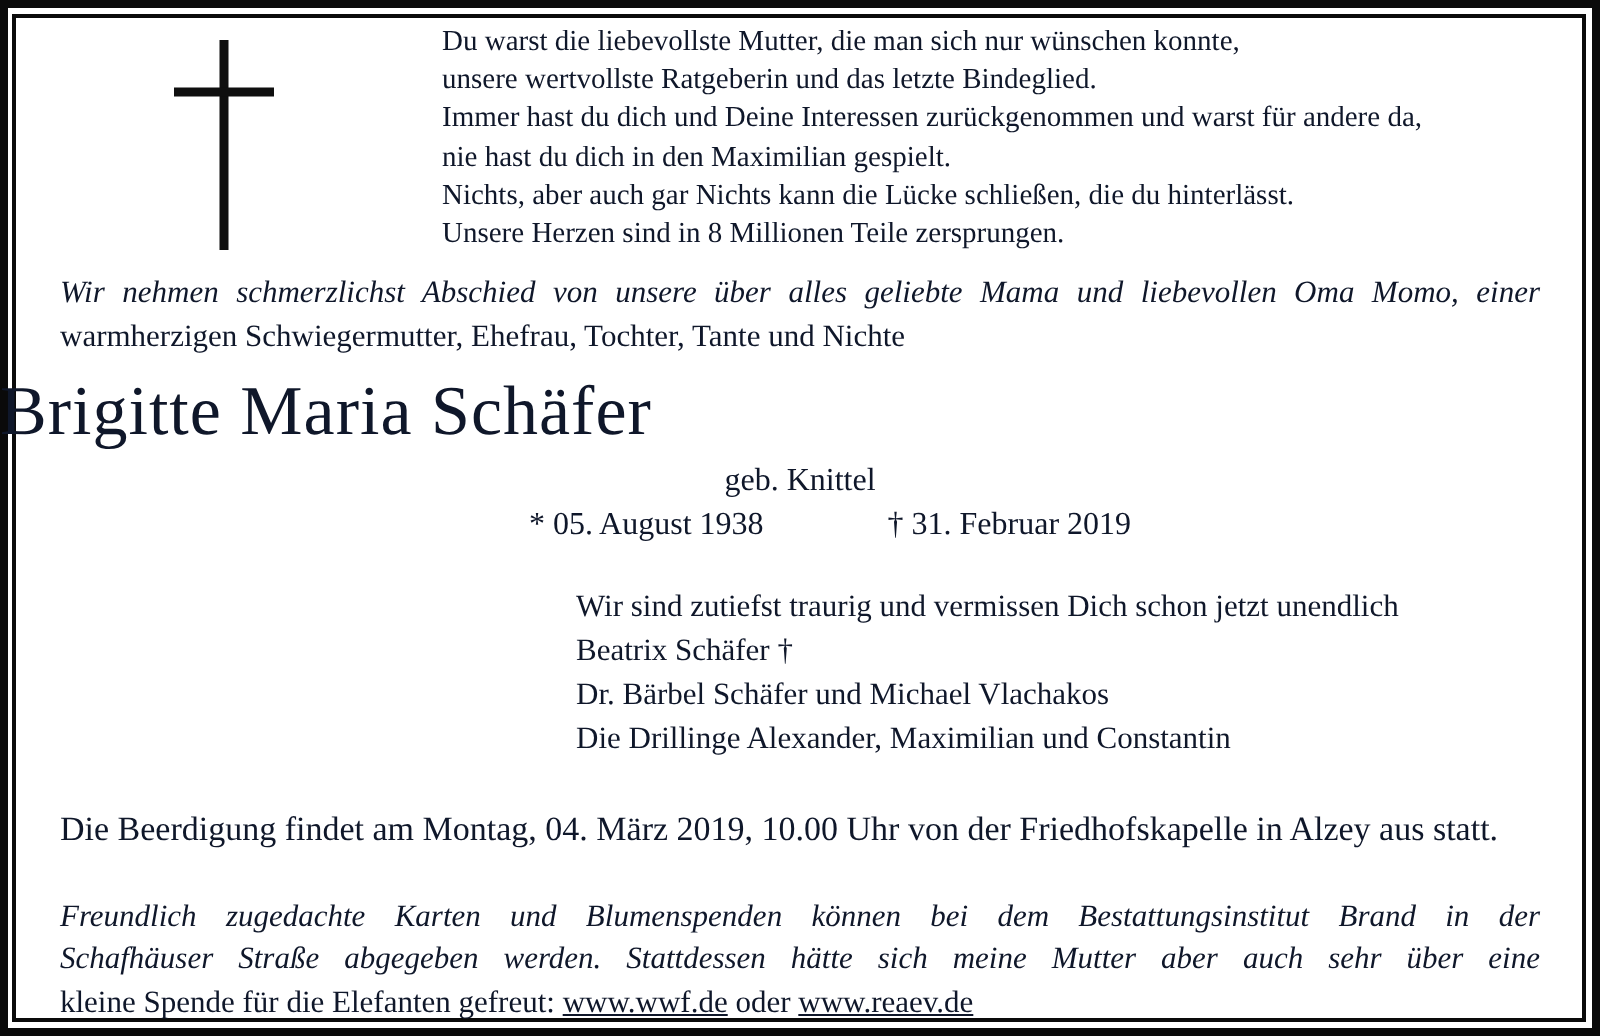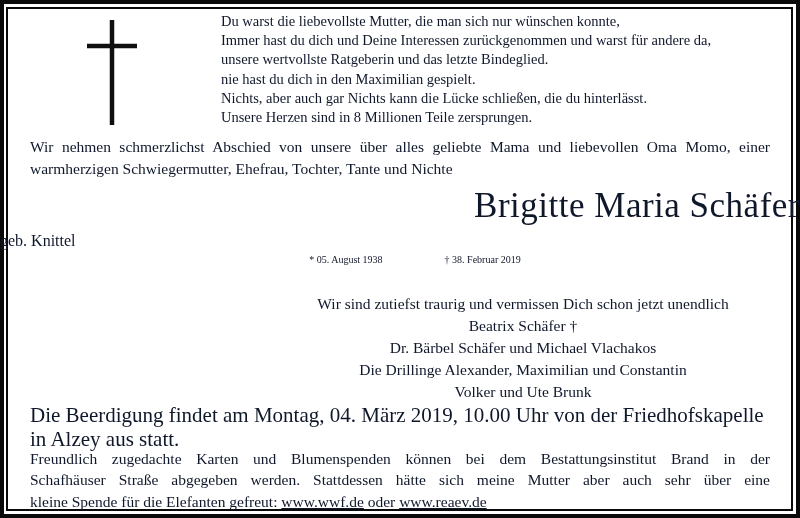--- a/index.html
+++ b/index.html
@@ -11,75 +11,74 @@
   }
   .frame-outer { position:absolute; inset:0; border:4px solid #0a0a0a; pointer-events:none; }
   .frame-inner { position:absolute; top:7px; left:6px; right:7px; bottom:7px; border:2px solid #0a0a0a; pointer-events:none; }
 
   .cross { position:absolute; left:86px; top:19px; width:52px; height:108px; }
 
   .epitaph { position:absolute; left:221px; top:12px; width:540px; font-size:14.5px; line-height:19.2px; }
 
   .intro { position:absolute; left:30px; right:30px; top:136px; font-size:15.5px; line-height:21.5px; }
 
-  .jline { text-align:justify; text-align-last:justify; }
+  .jline { text-align:justify; text-align-last:justify;font-style:italic; }
 
-  .name   { position:absolute; left:0; right:0; top:186px; text-align:right; font-size:35px; letter-spacing:0.5px; }
-  .maiden { position:absolute; left:0; right:0; top:232px; text-align:left; font-size:16px; }
-  .dates  { position:absolute; left:0; right:0; top:254px; display:flex; justify-content:center; gap:62px; font-size:10px;padding-left:30px; }
+  .name   { position:absolute; left:0; right:0; top:186px; text-align:left; font-size:35px; letter-spacing:0.5px; }
+  .maiden { position:absolute; left:0; right:0; top:232px; text-align:center; font-size:16px; }
+  .dates  { position:absolute; left:0; right:0; top:254px; display:flex; justify-content:center; gap:62px; font-size:16px;padding-left:30px; }
 
-  .mourners { position:absolute; left:288px; top:293px; width:470px; font-size:15.5px; line-height:22px;text-align:center; }
+  .mourners { position:absolute; left:288px; top:293px; width:470px; font-size:15.5px; line-height:22px; }
 
-  .funeral   { position:absolute; left:30px; right:29px; top:403px; font-size:21px; line-height:24px; }
+  .funeral   { position:absolute; left:30px; right:29px; top:403px; font-size:17px; line-height:24px; }
   .donations { position:absolute; left:30px; right:30px; top:448px; font-size:15.5px; line-height:21.4px; }
 
   .link { text-decoration:underline; color:inherit; cursor:pointer; }
 </style>
 </head>
 <body>
 
 <div class="notice">
   <div class="frame-outer"></div>
   <div class="frame-inner"></div>
 
   <div class="cross">
     <svg width="52" height="108" viewBox="0 0 52 108" aria-hidden="true">
       <line x1="26" y1="1" x2="26" y2="106" stroke="#0f0f0f" stroke-width="4.5"></line>
       <line x1="1" y1="27" x2="51" y2="27" stroke="#0f0f0f" stroke-width="4.5"></line>
     </svg>
   </div>
 
   <div class="epitaph">
     <div>Du warst die liebevollste Mutter, die man sich nur wünschen konnte,</div>
+    <div>unsere wertvollste Ratgeberin und das letzte Bindeglied.</div>
     <div>Immer hast du dich und Deine Interessen zurückgenommen und warst für andere da,</div>
-    <div>unsere wertvollste Ratgeberin und das letzte Bindeglied.</div>
     <div>nie hast du dich in den Maximilian gespielt.</div>
     <div>Nichts, aber auch gar Nichts kann die Lücke schließen, die du hinterlässt.</div>
     <div>Unsere Herzen sind in 8 Millionen Teile zersprungen.</div>
   </div>
 
   <div class="intro">
     <div class="jline">Wir nehmen schmerzlichst Abschied von unsere über alles geliebte Mama und liebevollen Oma Momo, einer</div>
     <div>warmherzigen Schwiegermutter, Ehefrau, Tochter, Tante und Nichte</div>
   </div>
 
   <div class="name">Brigitte Maria Schäfer</div>
   <div class="maiden">geb. Knittel</div>
 
   <div class="dates">
     <span>* 05. August 1938</span>
-    <span>† 38. Februar 2019</span>
+    <span>† 31. Februar 2019</span>
   </div>
 
   <div class="mourners">
     <div>Wir sind zutiefst traurig und vermissen Dich schon jetzt unendlich</div>
     <div>Beatrix Schäfer †</div>
     <div>Dr. Bärbel Schäfer und Michael Vlachakos</div>
     <div>Die Drillinge Alexander, Maximilian und Constantin</div>
-    <div>Volker und Ute Brunk</div>
   </div>
 
   <div class="funeral">
     <div>Die Beerdigung findet am Montag, 04. März 2019, 10.00 Uhr von der Friedhofskapelle in Alzey aus statt.</div>
   </div>
 
   <div class="donations">
     <div class="jline">Freundlich zugedachte Karten und Blumenspenden können bei dem Bestattungsinstitut Brand in der</div>
     <div class="jline">Schafhäuser Straße abgegeben werden. Stattdessen hätte sich meine Mutter aber auch sehr über eine</div>
     <div>

